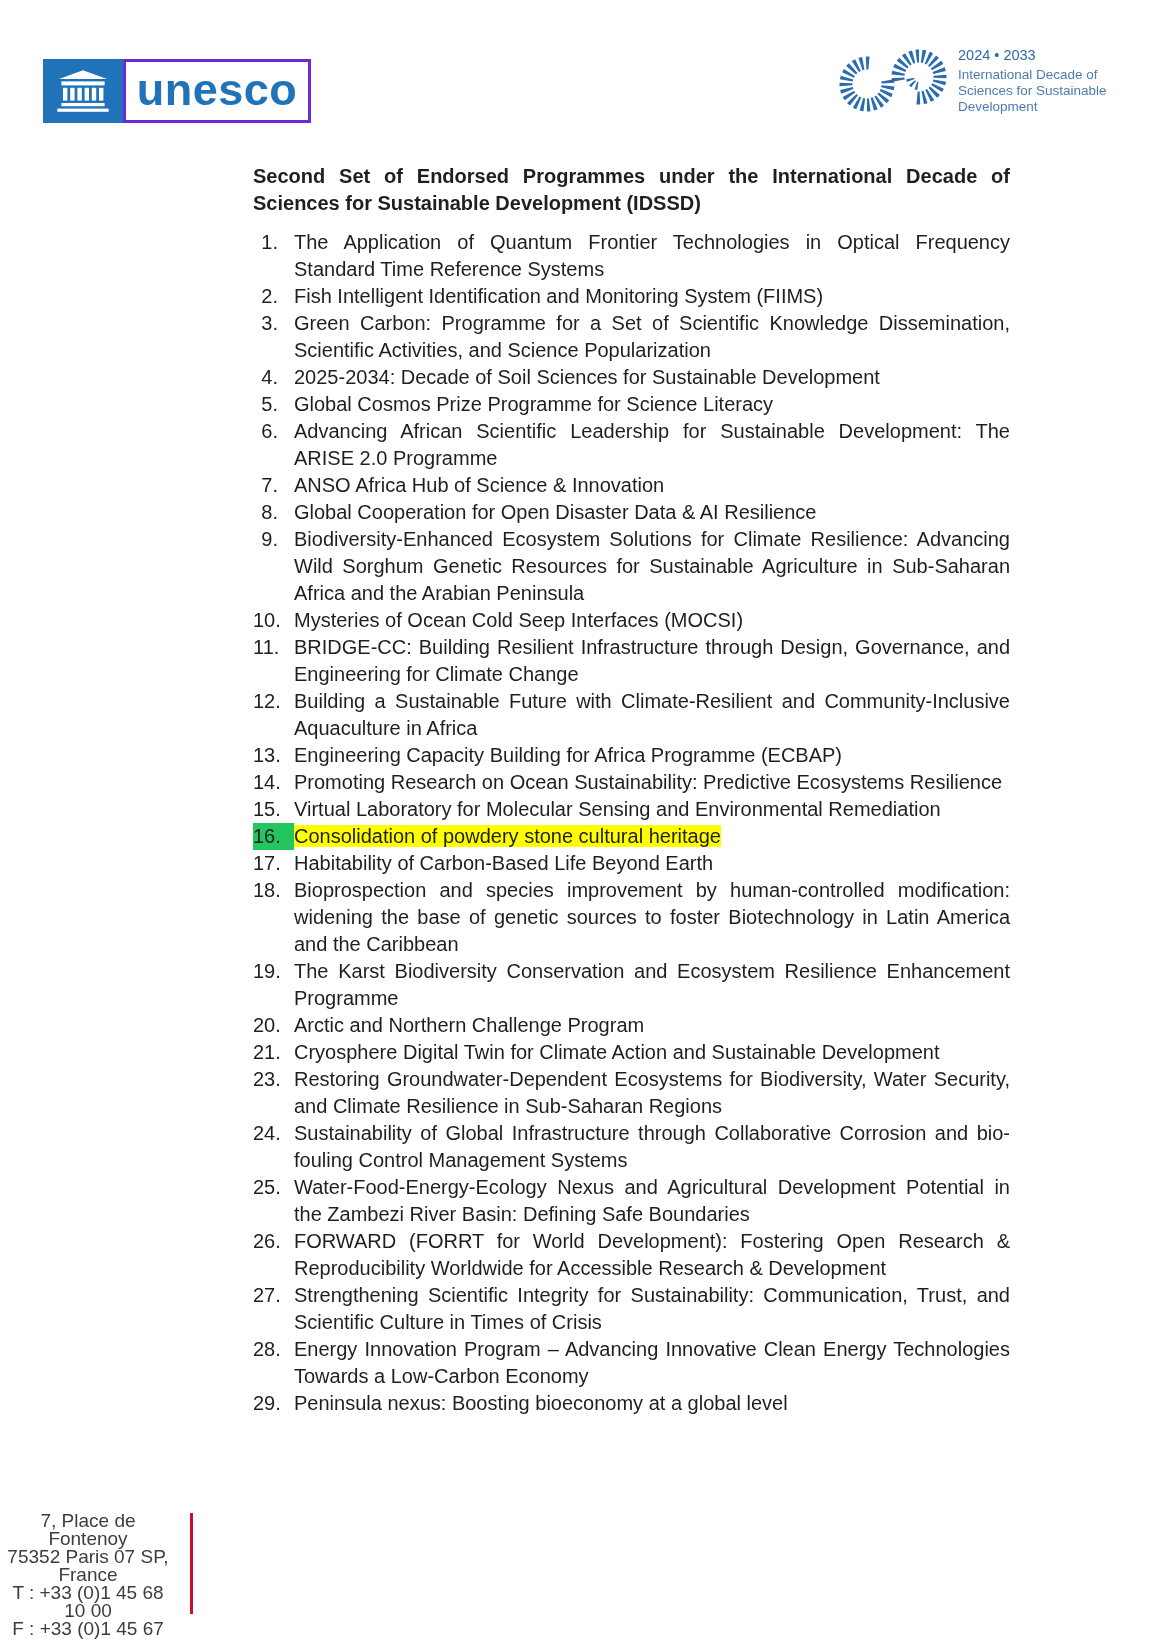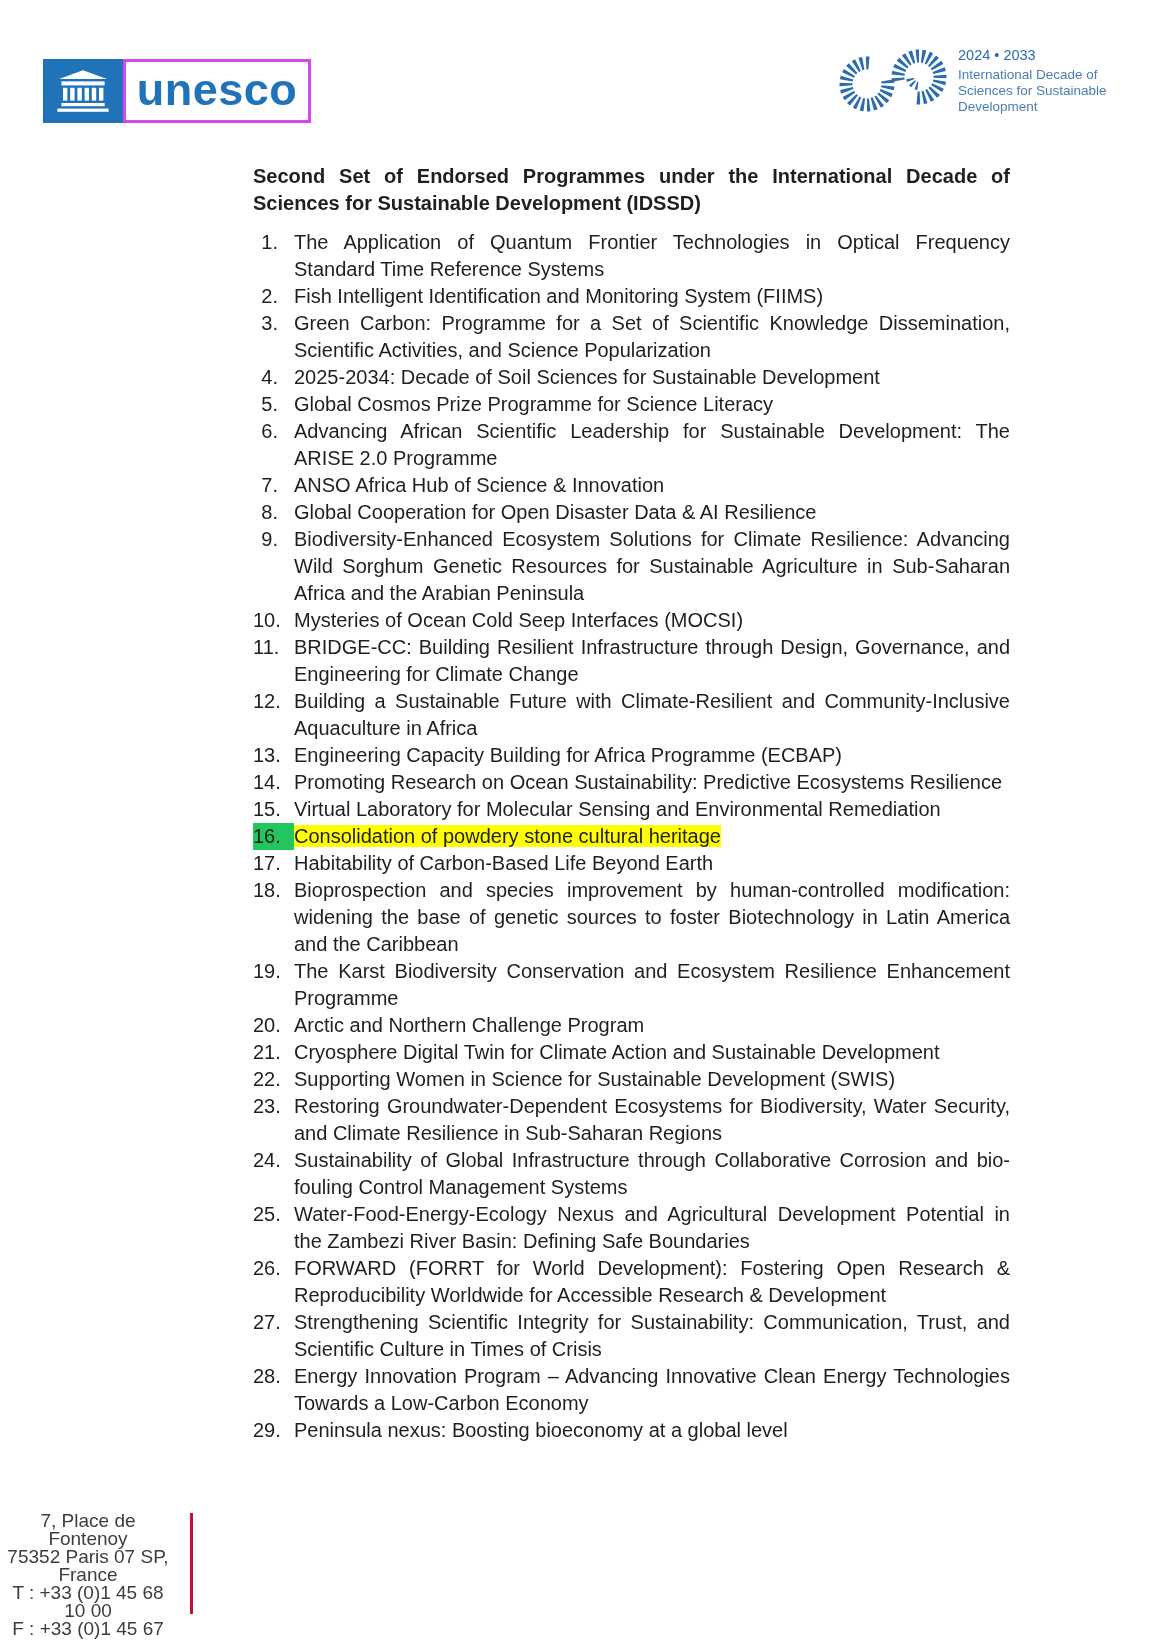--- a/index.html
+++ b/index.html
@@ -8,21 +8,21 @@
     background: #ffffff;
     position: relative;
     font-family: "Liberation Sans", sans-serif;
     color: #1f1f1f;
     overflow: hidden;
   }
 
   
   .unesco-logo { position: absolute; left: 43px; top: 59px; height: 64px; display: flex; }
   .temple-box { width: 80px; height: 64px; background: #2173b9; display: flex; align-items: center; justify-content: center; }
-  .wordmark-box { width: 188px; height: 64px; box-sizing: border-box; border: 3px solid #d946ef; background: #fff; display: flex; align-items: center; justify-content: center; }
+  .wordmark-box { width: 188px; height: 64px; box-sizing: border-box; border: 3px solid #6d28d9; background: #fff; display: flex; align-items: center; justify-content: center; }
   .wordmark { font-weight: bold; color: #2173b9; font-size: 45px; line-height: 1; letter-spacing: 0.5px; transform: translateY(-2px); }
 
   
   .idssd-symbol { position: absolute; left: 836px; top: 42px; width: 112px; height: 72px; }
   .idssd-text { position: absolute; left: 958px; top: 47px; width: 190px; }
   .idssd-years { font-weight: normal; font-size: 14.5px; color: #2b6cb0; margin-bottom: 4px; }
   .idssd-line { font-size: 13.5px; line-height: 16px; color: #4a7db2; }
 
   
   .doc-title {
@@ -174,24 +174,20 @@
     </li>
     <li class="">
       <span class="num">20.</span>
       <span class="txt"><span>Arctic and Northern Challenge Program</span></span>
     </li>
     <li class="">
       <span class="num">21.</span>
       <span class="txt"><span>Cryosphere Digital Twin for Climate Action and Sustainable Development</span></span>
     </li>
     <li class="">
-      <span class="num">22.</span>
-      <span class="txt"><span>Supporting Women in Science for Sustainable Development (SWIS)</span></span>
-    </li>
-    <li class="">
       <span class="num">23.</span>
       <span class="txt"><span>Restoring Groundwater-Dependent Ecosystems for Biodiversity, Water Security, and Climate Resilience in Sub-Saharan Regions</span></span>
     </li>
     <li class="">
       <span class="num">24.</span>
       <span class="txt"><span>Sustainability of Global Infrastructure through Collaborative Corrosion and bio-fouling Control Management Systems</span></span>
     </li>
     <li class="">
       <span class="num">25.</span>
       <span class="txt"><span>Water-Food-Energy-Ecology Nexus and Agricultural Development Potential in the Zambezi River Basin: Defining Safe Boundaries</span></span>

